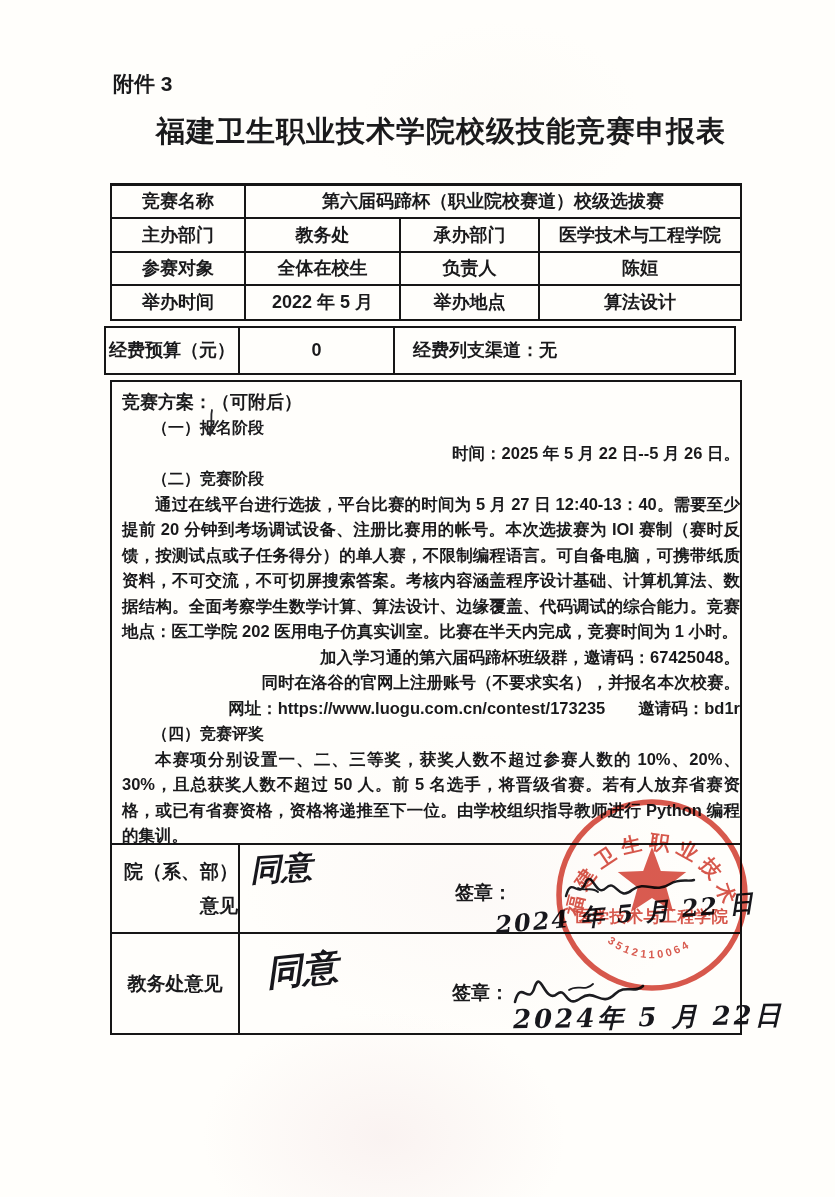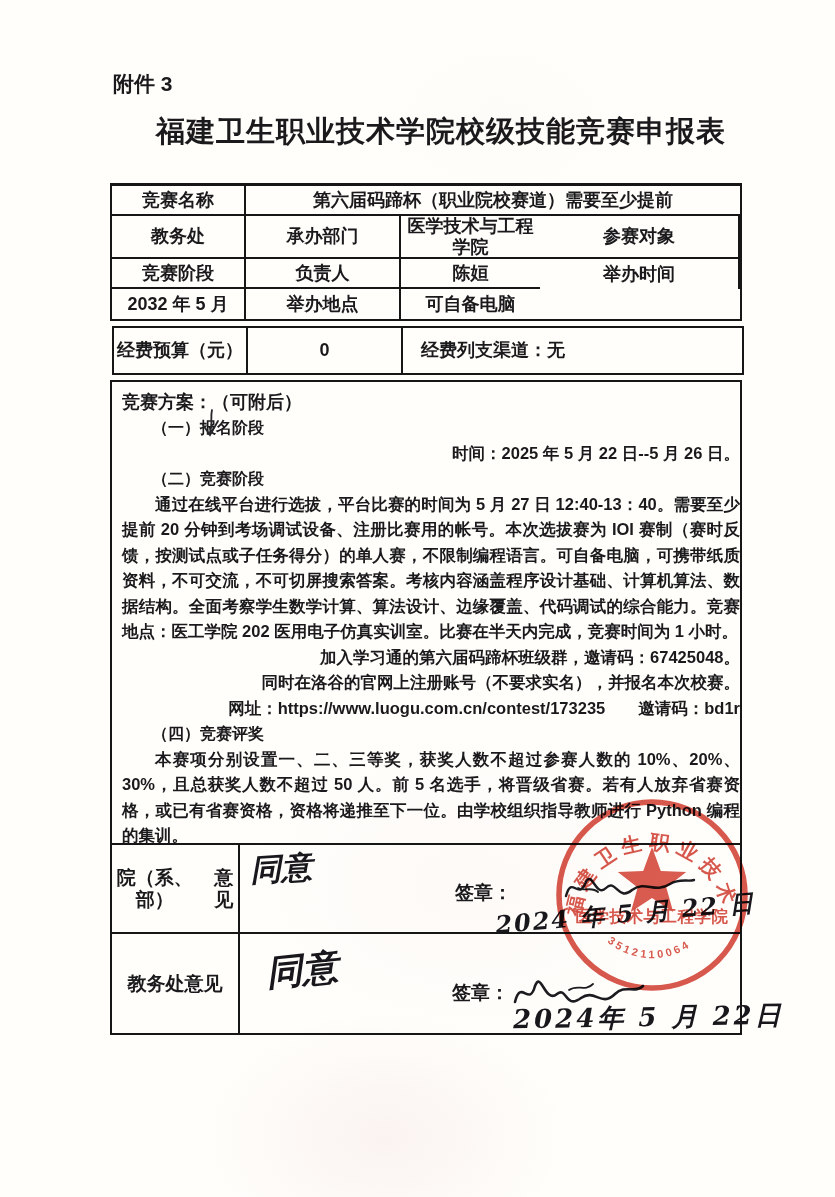--- a/index.html
+++ b/index.html
@@ -18,40 +18,40 @@
     color:#1a1a1c;
   }
   .attachment{position:absolute;left:113px;top:70px;font-size:21px;font-weight:700;}
   .title{position:absolute;left:0;right:0;top:112px;text-align:center;
     font-size:29px;font-weight:800;letter-spacing:1px;
     font-family:"Liberation Serif","DejaVu Serif",serif;margin-left:47px;}
   
   .sec{position:absolute;border:2px solid #161616;box-sizing:border-box;background:transparent;}
   #sec1{left:110px;top:183px;width:632px;height:138px;border-top-width:3px;
         display:grid;grid-template-columns:134px 155px 139px 1fr;grid-template-rows:repeat(4,1fr);}
-  #sec2{left:112px;top:326px;width:632px;height:49px;
+  #sec2{left:104px;top:326px;width:632px;height:49px;
         display:grid;grid-template-columns:134px 155px 1fr;}
   #sec3{left:110px;top:380px;width:632px;height:465px;padding:7px 0 0 10px;overflow:hidden;}
   #sec4{left:110px;top:843px;width:632px;height:192px;
         display:grid;grid-template-columns:128px 1fr;grid-template-rows:89px 1fr;}
   .cell{display:flex;align-items:center;justify-content:center;
         border-right:2px solid #161616;border-bottom:2px solid #161616;
         font-size:18px;font-weight:700;text-align:center;line-height:1.15;}
   .cell.no-r{border-right:none;}
   .cell.no-b{border-bottom:none;}
   .cell.span3{grid-column:2/5;}
   .cell.left{justify-content:flex-start;padding-left:18px;text-align:left;}
   
   .plan-heading{font-size:18px;font-weight:800;line-height:26px;}
   .plan-sub{font-size:16px;font-weight:800;line-height:25.5px;text-indent:30px;}
   .plan-line{font-size:16.5px;font-weight:700;line-height:25.5px;text-indent:30px;text-align:right;}
   .plan-para{font-size:16.5px;font-weight:700;line-height:25.5px;text-indent:33px;
              text-align:justify;}
   
-  .lbl2{gap:12px;font-size:19px;}
+  .lbl2{flex-direction:column;gap:12px;font-size:19px;align-items:flex-end;}
   .hand{font-family:"DejaVu Serif","Liberation Serif",serif;font-style:italic;
         font-weight:700;color:#17171c;}
   .abs{position:absolute;white-space:nowrap;}
   .sign-label{font-size:19px;font-weight:700;}
   .opinion1{left:250px;top:848px;font-size:31px;transform:rotate(-4deg);}
   .opinion2{left:266px;top:946px;font-size:36px;transform:rotate(-6deg);}
   .signlbl1{left:455px;top:880px;}
   .signlbl2{left:452px;top:980px;}
   .date1{left:495px;top:898px;font-size:24px;transform:rotate(-5deg);letter-spacing:2px;}
   .date2{left:513px;top:1000px;font-size:26px;transform:rotate(-1deg);letter-spacing:3px;}
@@ -63,35 +63,36 @@
 </head>
 <body>
 
 <div class="page">
 
   <div class="attachment">附件 3</div>
   <div class="title">福建卫生职业技术学院校级技能竞赛申报表</div>
 
   <div class="sec" id="sec1">
     <div class="cell">竞赛名称</div>
-    <div class="cell no-r span3">第六届码蹄杯（职业院校赛道）需要至少提前</div>
+    <div class="cell no-r span3">第六届码蹄杯（职业院校赛道）校级选拔赛</div>
 
+    <div class="cell">主办部门</div>
     <div class="cell">教务处</div>
     <div class="cell">承办部门</div>
     <div class="cell no-r">医学技术与工程学院</div>
 
     <div class="cell">参赛对象</div>
-    <div class="cell">竞赛阶段</div>
+    <div class="cell">全体在校生</div>
     <div class="cell">负责人</div>
     <div class="cell no-r">陈姮</div>
 
     <div class="cell no-b">举办时间</div>
-    <div class="cell no-b">2032 年 5 月</div>
+    <div class="cell no-b">2022 年 5 月</div>
     <div class="cell no-b">举办地点</div>
-    <div class="cell no-r no-b">可自备电脑</div>
+    <div class="cell no-r no-b">算法设计</div>
   </div>
 
   <div class="sec" id="sec2">
     <div class="cell no-b">经费预算（元）</div>
     <div class="cell no-b">0</div>
     <div class="cell no-r no-b left">经费列支渠道：无</div>
   </div>
 
   <div class="sec" id="sec3">
     <div class="plan-heading">竞赛方案：（可附后）</div>

